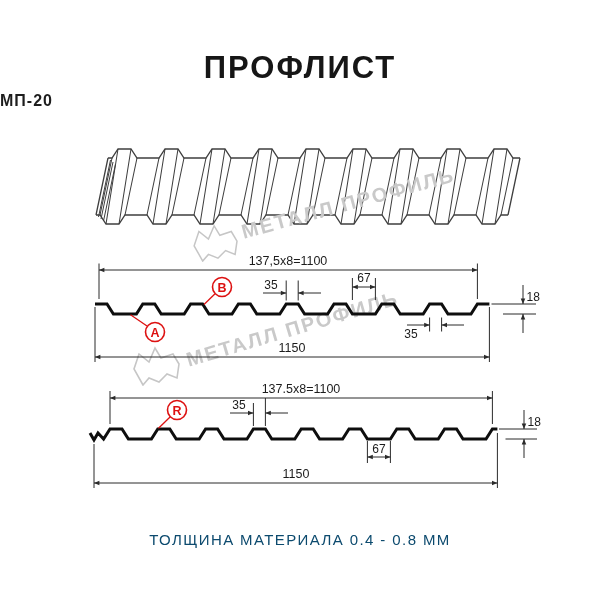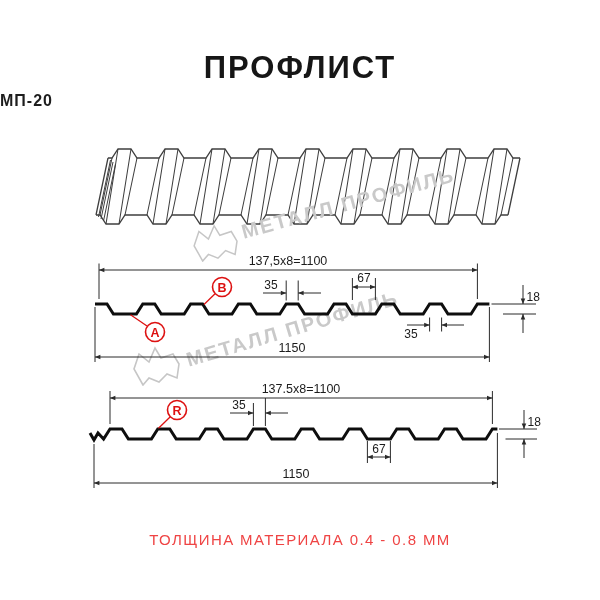--- a/index.html
+++ b/index.html
@@ -3,21 +3,21 @@
 <meta charset="utf-8">
 <style>
   html,body{margin:0;padding:0;background:#ffffff;}
   #stage{position:relative;width:600px;height:600px;background:#fff;overflow:hidden;
          font-family:"Liberation Sans",sans-serif;}
   .title{position:absolute;top:50px;left:0;width:600px;text-align:center;
          font-size:31px;font-weight:800;letter-spacing:2px;color:#161616;}
   .subtitle{position:absolute;top:92px;left:0;width:600px;text-align:left;
          font-size:16px;font-weight:600;letter-spacing:1px;color:#1d1d1d;}
   .footer{position:absolute;top:531px;left:0;width:600px;text-align:center;
-         font-size:15px;font-weight:500;letter-spacing:1.4px;color:#ef4444;}
+         font-size:15px;font-weight:500;letter-spacing:1.4px;color:#0c4a6e;}
   .wm-text{position:absolute;white-space:nowrap;font-size:20px;font-weight:700;
          letter-spacing:2px;color:#c9c9c9;transform-origin:left center;}
   #wm1-text{left:242px;top:221px;transform:rotate(-15.2deg);}
   #wm2-text{left:187px;top:349px;transform:rotate(-16.5deg);}
   .wm-logo{position:absolute;}
   #wm1-logo{left:193px;top:222px;}
   #wm2-logo{left:133px;top:344px;}
   #linework{position:absolute;left:0;top:0;}
   svg text{font-family:"Liberation Sans",sans-serif;fill:#1c1c1c;}
   .dimtxt{font-size:12px;}

